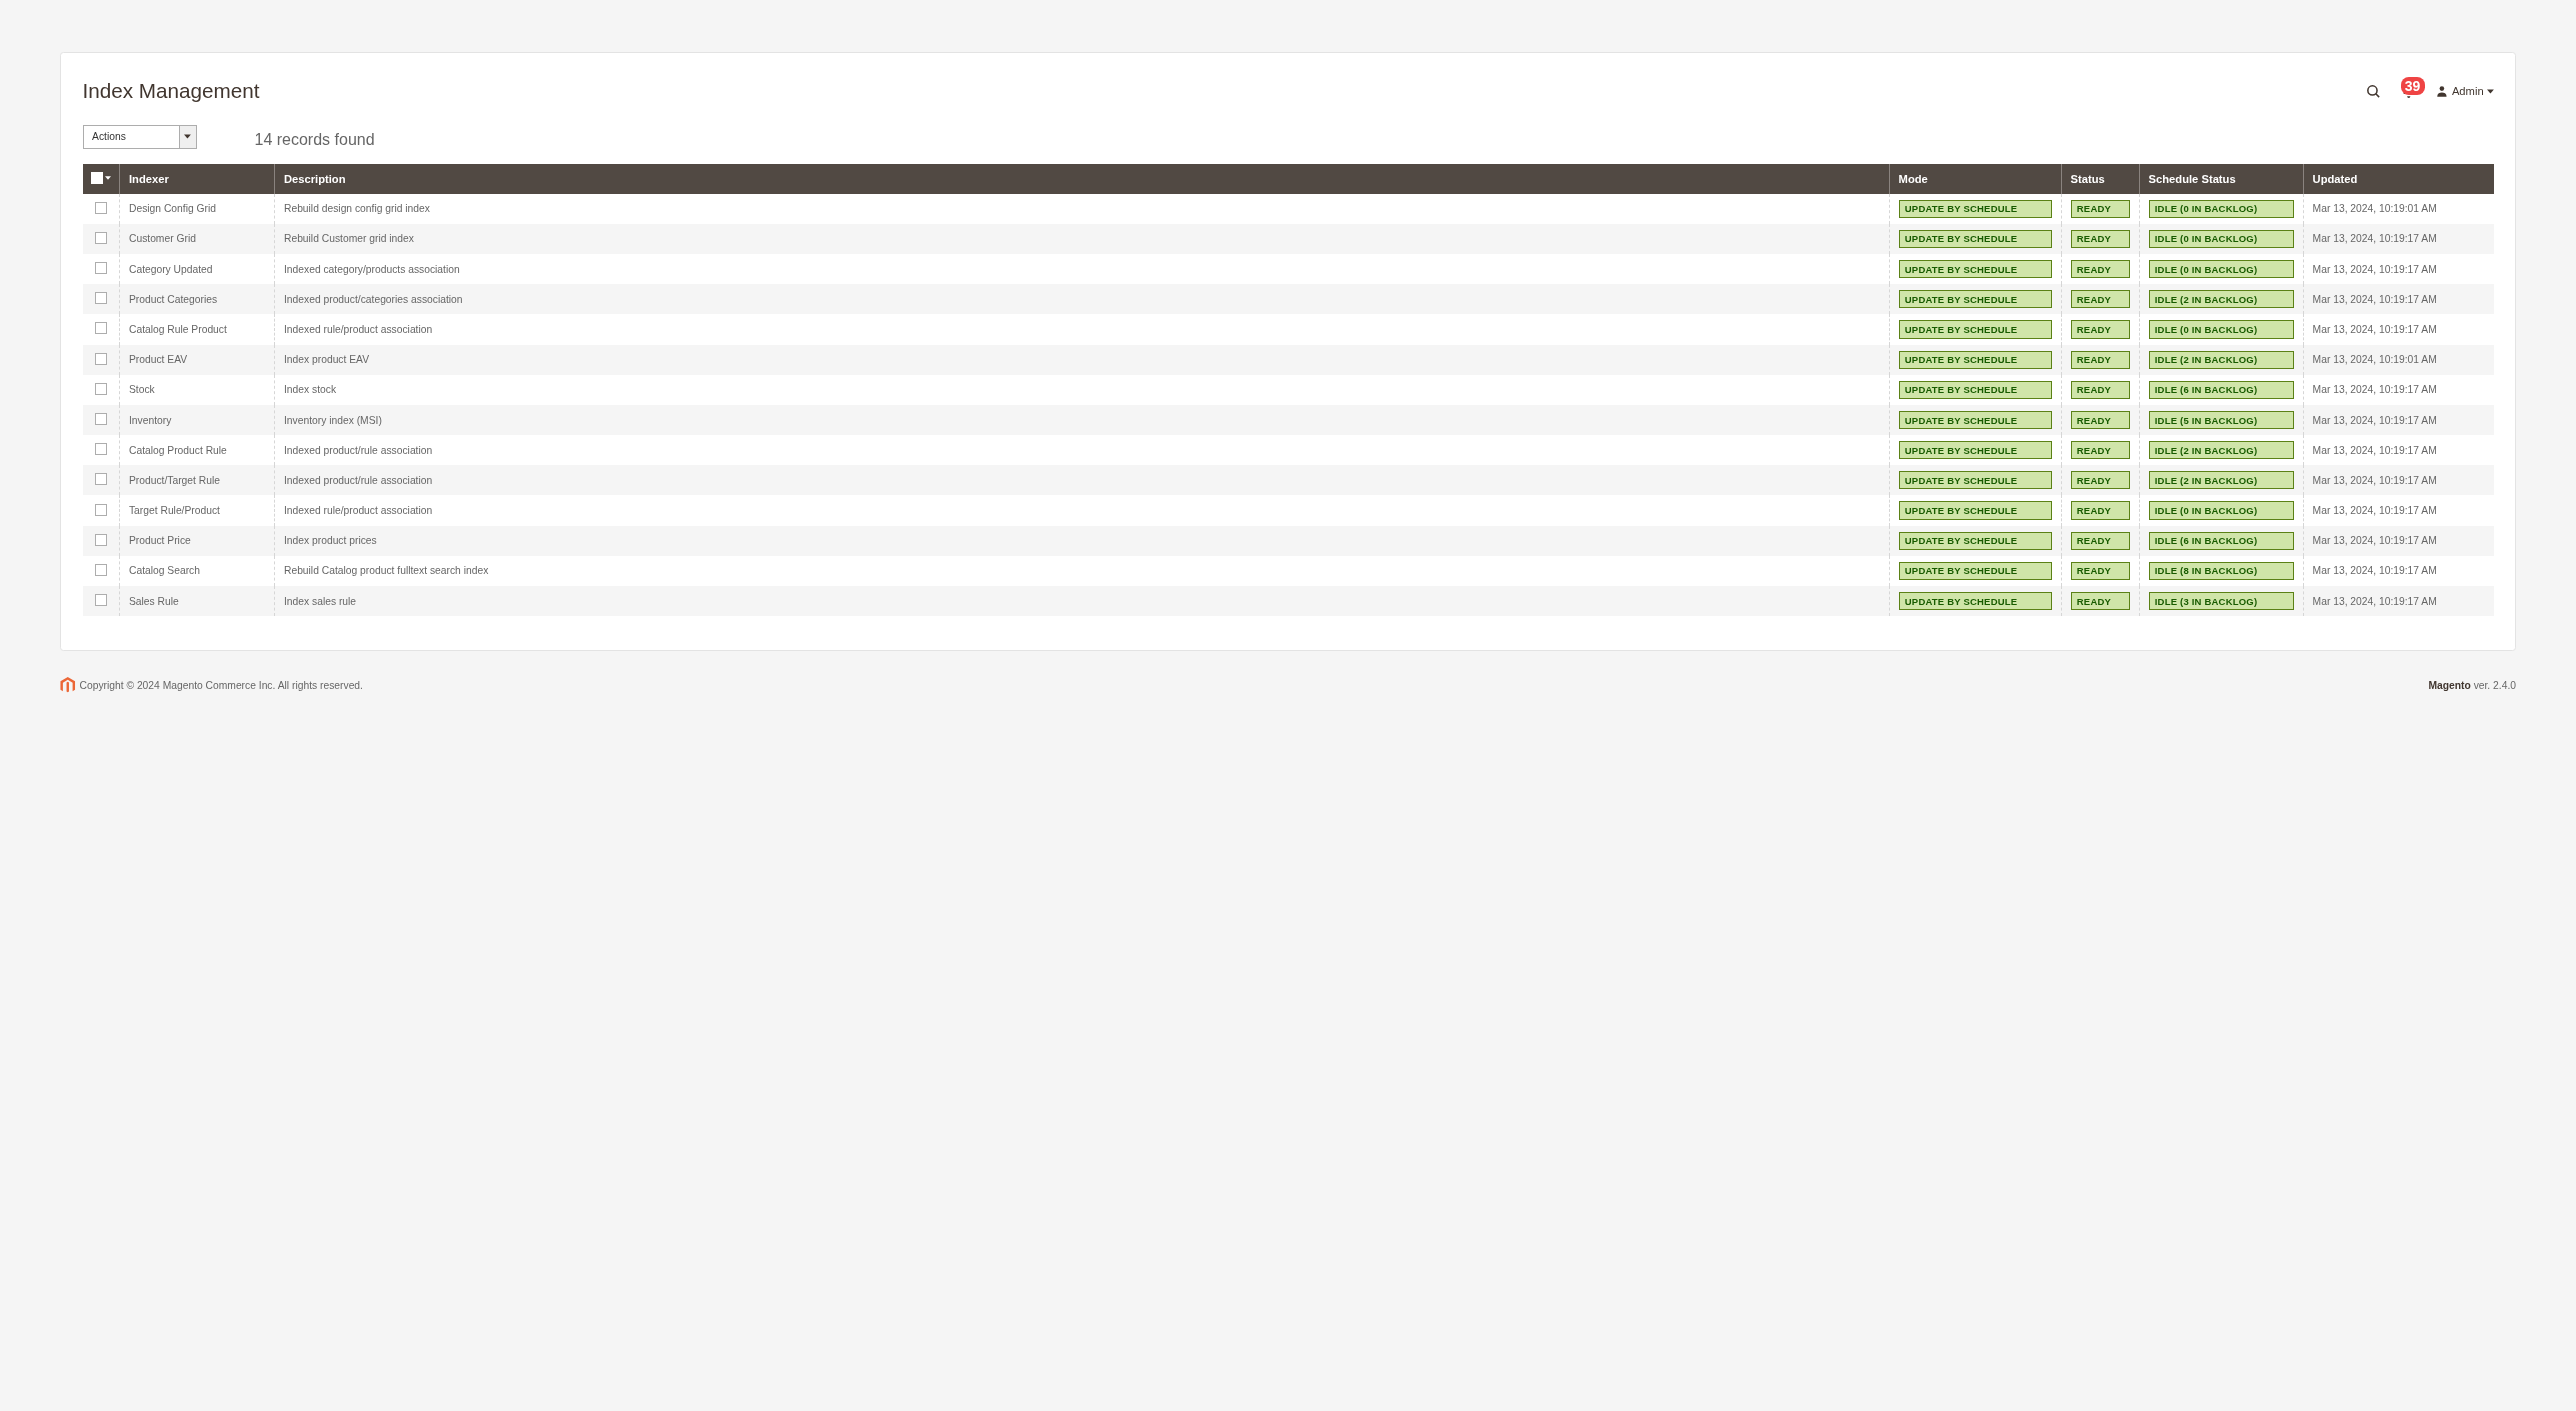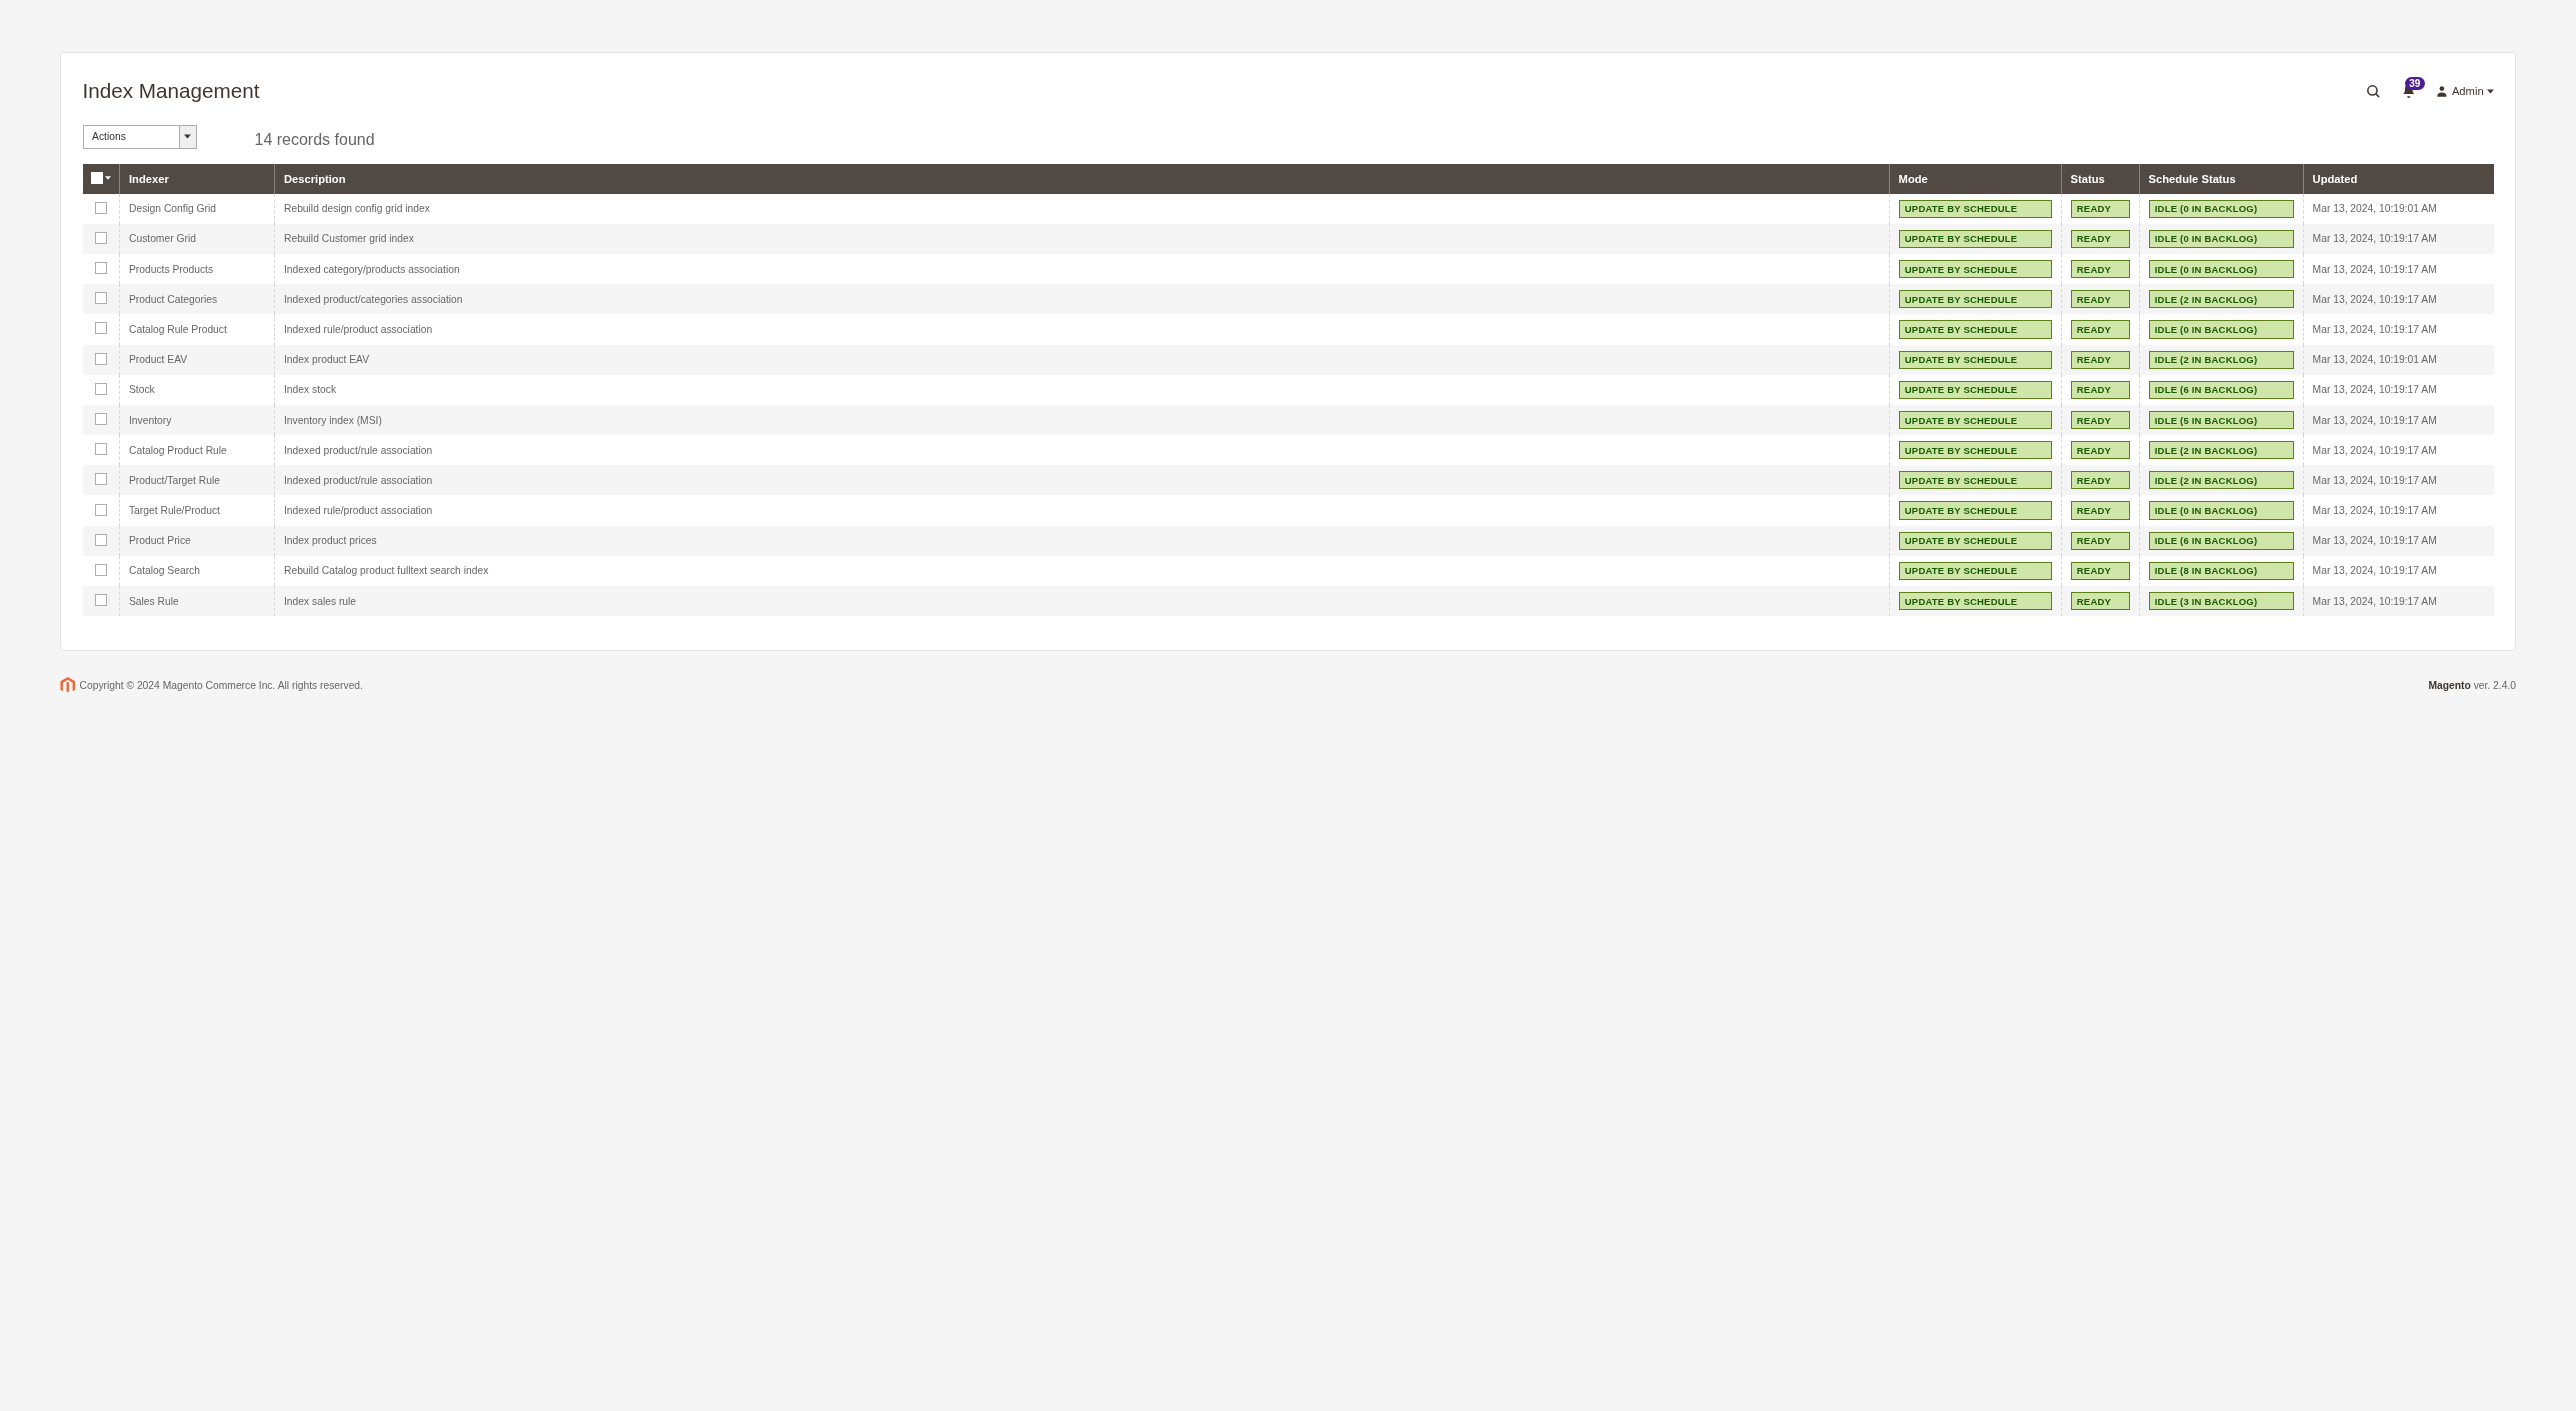--- a/index.html
+++ b/index.html
@@ -36,24 +36,24 @@
     cursor: pointer;
     color: #41362f;
     display: flex;
     align-items: center;
     position: relative;
   }
   .bell-badge {
     position: absolute;
     top: -5.2px;
     right: -8.6px;
-    background: #4c1d95;
+    background: #ef4444;
     color: #fff;
     border-radius: 7.8px;
-    font-size: 10px;
+    font-size: 14px;
     padding: 0.9px 4.3px;
     font-weight: bold;
   }
   .user-btn {
     display: flex;
     align-items: center;
     gap: 3px;
     cursor: pointer;
     color: #41362f;
   }
@@ -250,21 +250,21 @@
           <td class="col-status">
             <span class="green-pill">READY</span>
           </td>
           <td class="col-sched">
             <span class="green-pill">IDLE (0 IN BACKLOG)</span>
           </td>
           <td class="col-updated">Mar 13, 2024, 10:19:17 AM</td>
         </tr>
         <tr>
           <td class="cb-cell"><span class="checkbox"></span></td>
-          <td class="col-indexer">Products Products</td>
+          <td class="col-indexer">Category Updated</td>
           <td class="col-desc">Indexed category/products association</td>
           <td class="col-mode">
             <span class="green-pill">UPDATE BY SCHEDULE</span>
           </td>
           <td class="col-status">
             <span class="green-pill">READY</span>
           </td>
           <td class="col-sched">
             <span class="green-pill">IDLE (0 IN BACKLOG)</span>
           </td>

